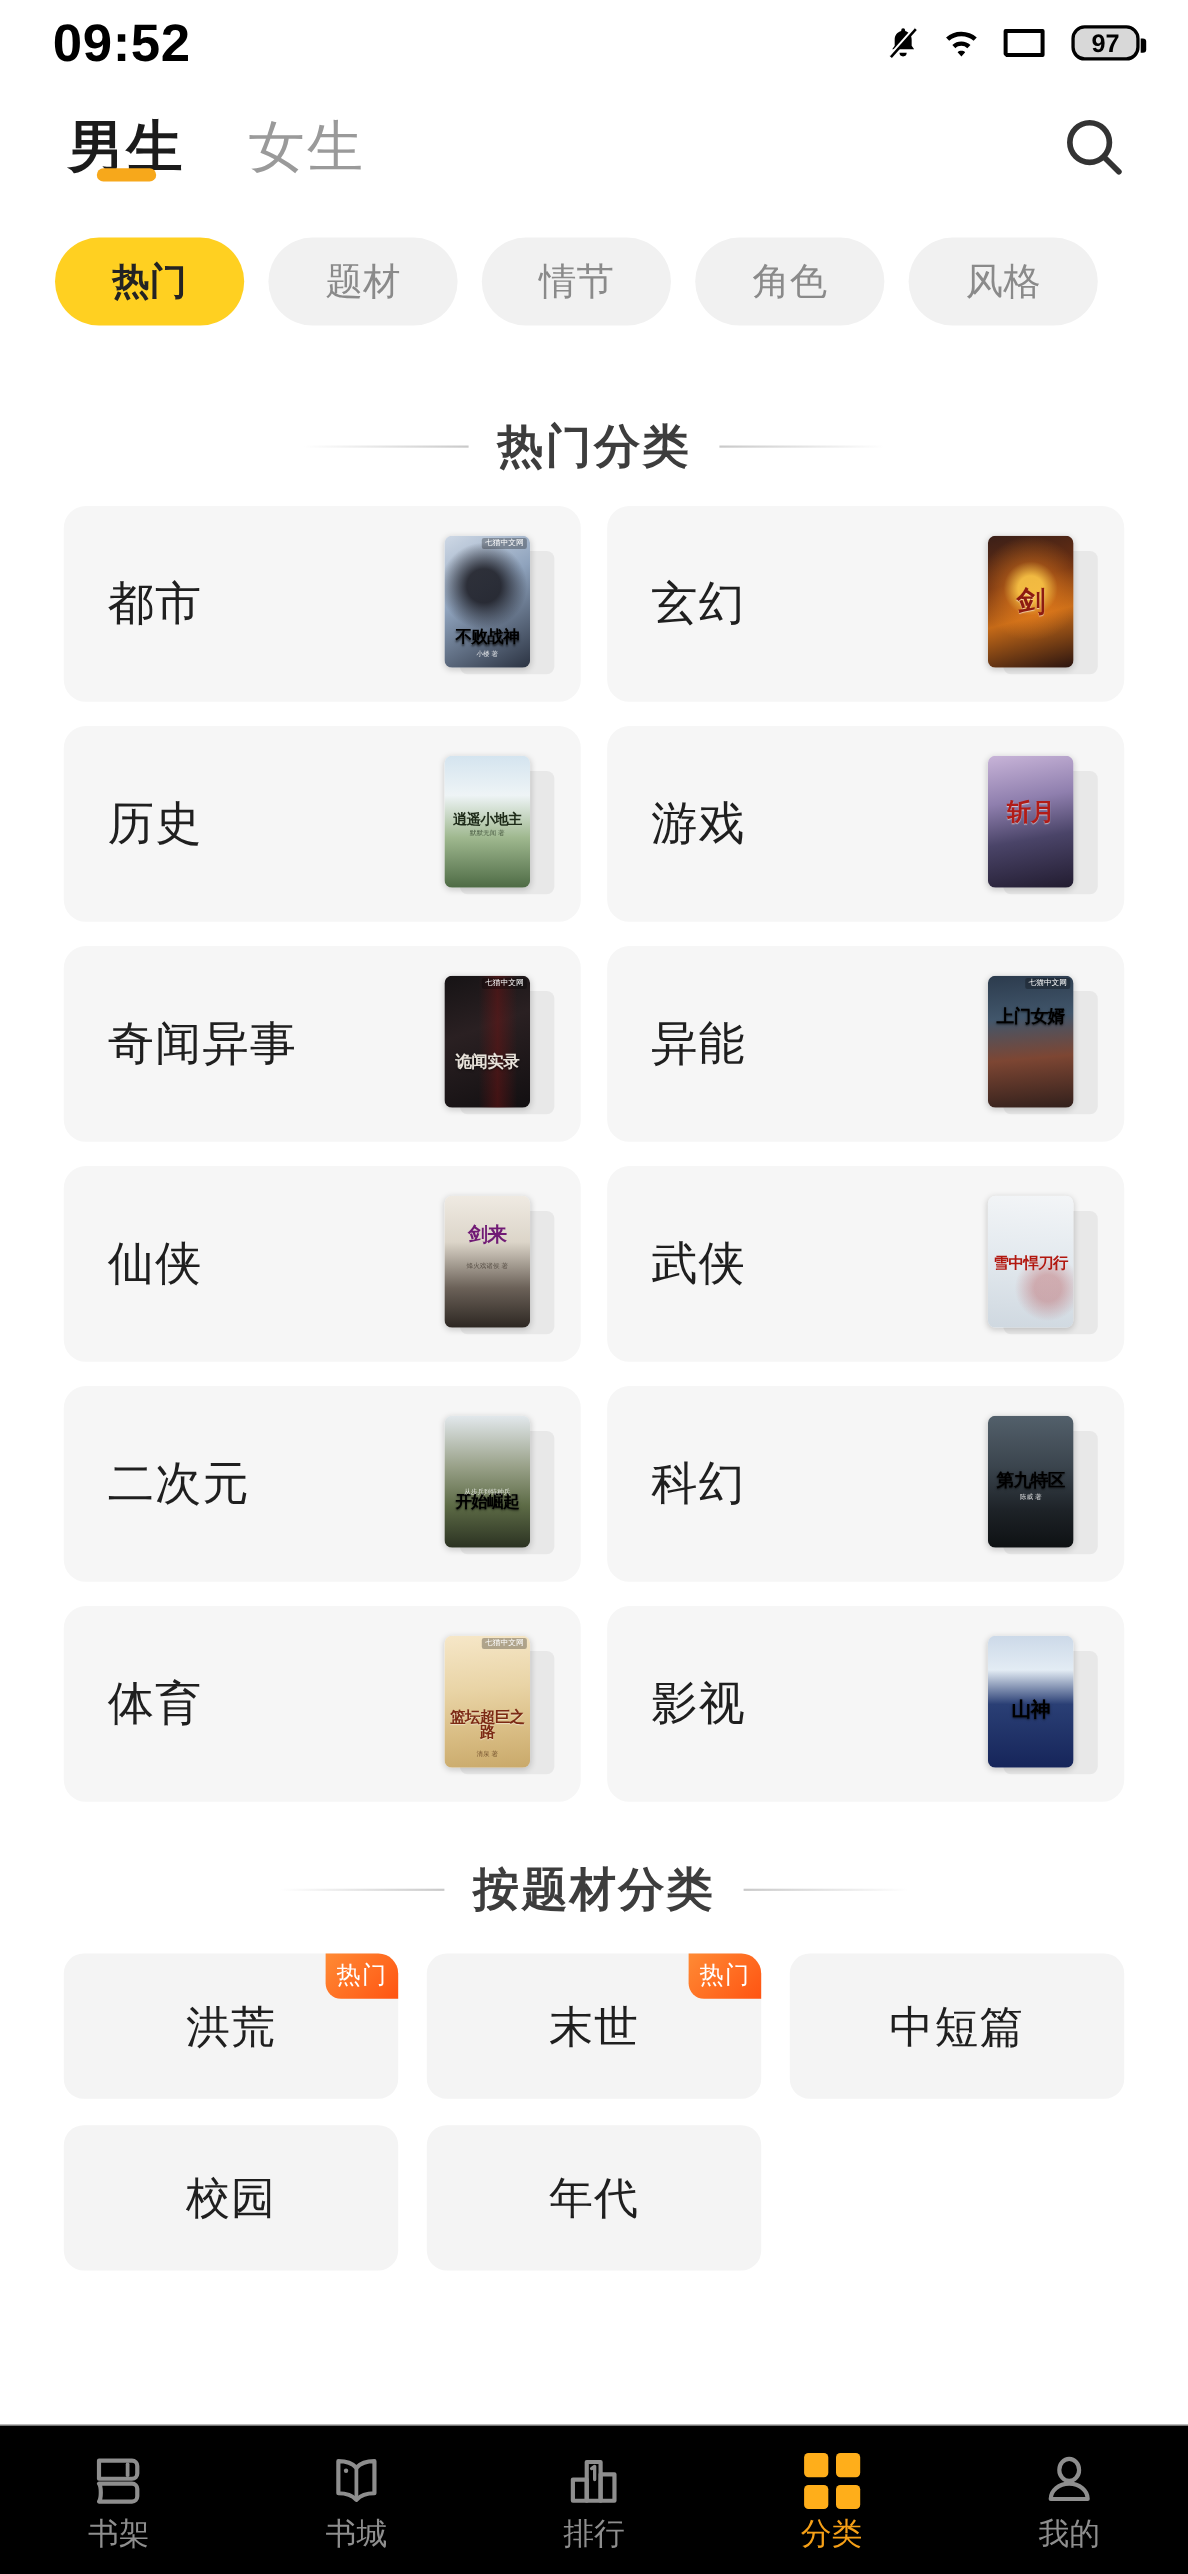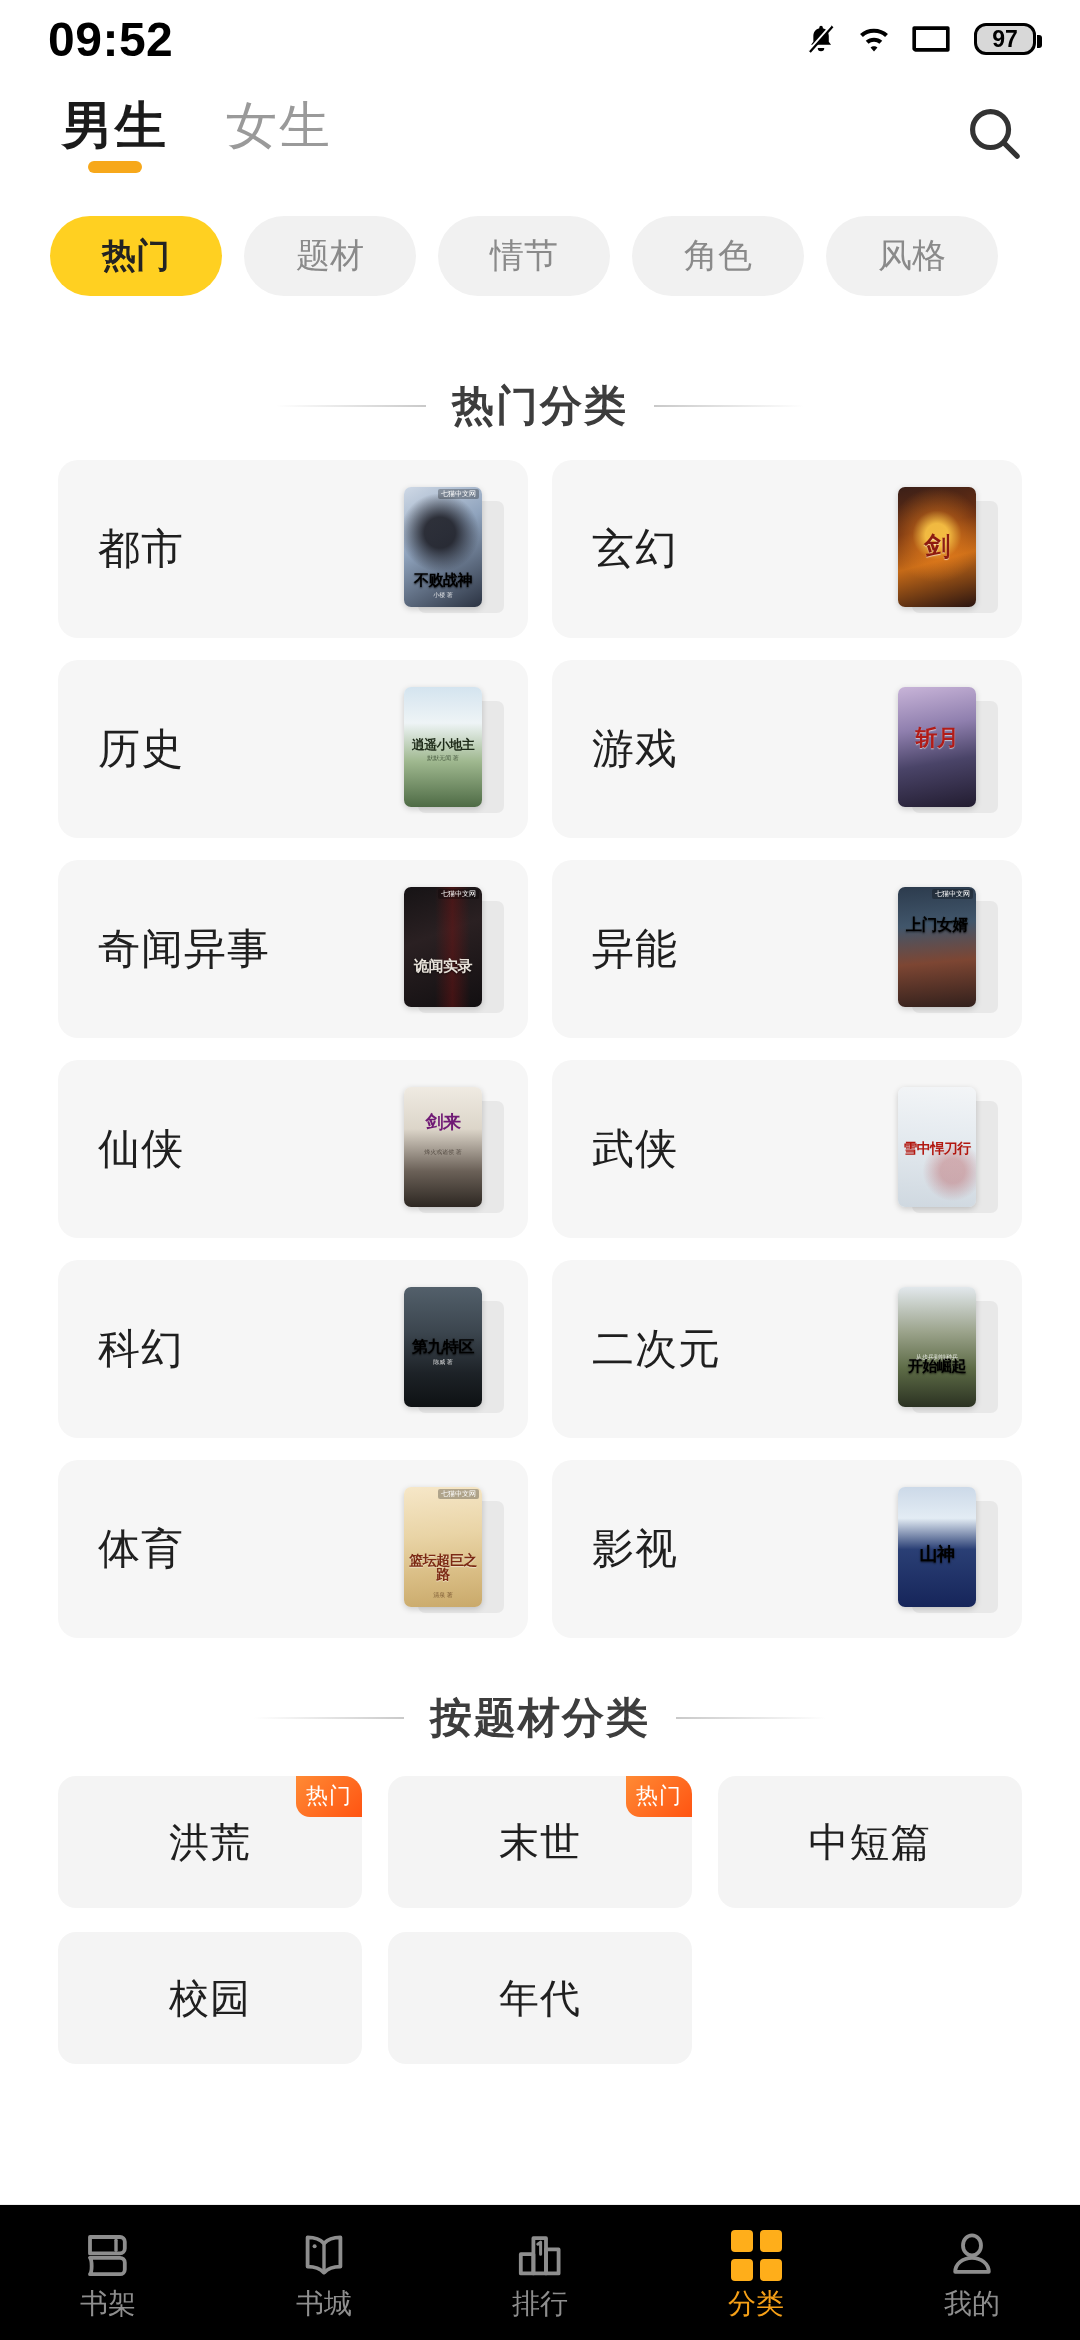--- a/index.html
+++ b/index.html
@@ -34,21 +34,21 @@
     width:5px; height:13px; background:#000; border-radius:0 3px 3px 0;
   }
 
   
   .header {
     height:116px;
     display:flex; align-items:center;
     padding:0 48px 0 62px;
   }
   .gender-tabs { display:flex; align-items:flex-end; gap:58px; flex:1; }
-  .gtab { position:relative; padding-bottom:22px; cursor:pointer; }
+  .gtab { position:relative; padding-bottom:6px; cursor:pointer; }
   .gtab .lbl { font-size:51px; color:#9a9a9a; font-weight:400; line-height:1; letter-spacing:2px; }
   .gtab.active .lbl { color:#1b1b1b; font-weight:700; }
   .gtab.active::after {
     content:""; position:absolute; left:50%; transform:translateX(-50%);
     bottom:0; width:54px; height:12px; border-radius:6px; background:#f7a81b;
   }
   .search-btn { width:74px; height:74px; display:flex; align-items:center; justify-content:center; cursor:pointer; }
 
   
   .chips {
@@ -332,41 +332,41 @@
           <div class="art" style="background:linear-gradient(185deg,#f3f5f7 0%,#e4eaef 45%,#cfd8e0 100%)"></div>
           <div class="art" style="background:radial-gradient(circle at 70% 70%,rgba(170,25,25,.28) 0 12%,rgba(0,0,0,0) 30%)"></div>
 
           <div class="ctitle" style="bottom:52px;font-size:14px;color:#b2170f;text-shadow:none">雪中悍刀行</div>
 
         </div>
       </div>
     </div>
 
     <div class="cat-card">
+      <div class="cat-name">二次元</div>
+      <div class="cover-wrap">
+        <div class="back"></div>
+        <div class="cover">
+          <div class="art" style="background:linear-gradient(180deg,#e2e8ec 0%,#9aa28a 38%,#5d6b46 68%,#2b3222 100%)"></div>
+
+          <div class="ctitle" style="bottom:34px;font-size:15px">开始崛起</div>
+          <div class="csub" style="bottom:47px">从步兵到特种兵</div>
+        </div>
+      </div>
+    </div>
+
+    <div class="cat-card">
       <div class="cat-name">科幻</div>
       <div class="cover-wrap">
         <div class="back"></div>
         <div class="cover">
           <div class="art" style="background:linear-gradient(180deg,#53606b 0%,#3b454e 38%,#1d2227 72%,#0e1113 100%)"></div>
 
           <div class="ctitle" style="bottom:52px;font-size:16px">第九特区</div>
           <div class="csub" style="bottom:42px">陈威 著</div>
-        </div>
-      </div>
-    </div>
-
-    <div class="cat-card">
-      <div class="cat-name">二次元</div>
-      <div class="cover-wrap">
-        <div class="back"></div>
-        <div class="cover">
-          <div class="art" style="background:linear-gradient(180deg,#e2e8ec 0%,#9aa28a 38%,#5d6b46 68%,#2b3222 100%)"></div>
-
-          <div class="ctitle" style="bottom:34px;font-size:15px">开始崛起</div>
-          <div class="csub" style="bottom:47px">从步兵到特种兵</div>
         </div>
       </div>
     </div>
 
     <div class="cat-card">
       <div class="cat-name">体育</div>
       <div class="cover-wrap">
         <div class="back"></div>
         <div class="cover">
           <div class="art" style="background:linear-gradient(175deg,#f6e7c8 0%,#e9d4a6 40%,#d9bd84 72%,#c9a96a 100%)"></div>

